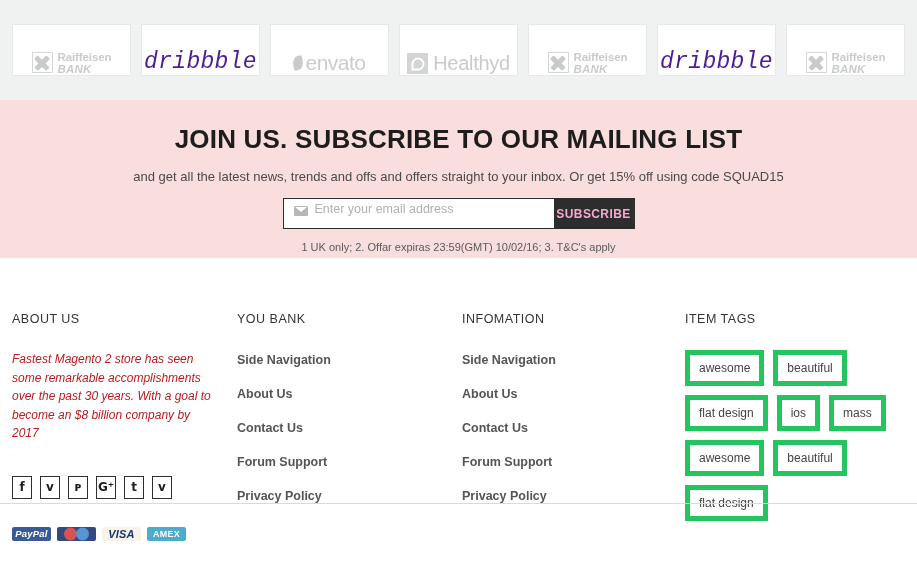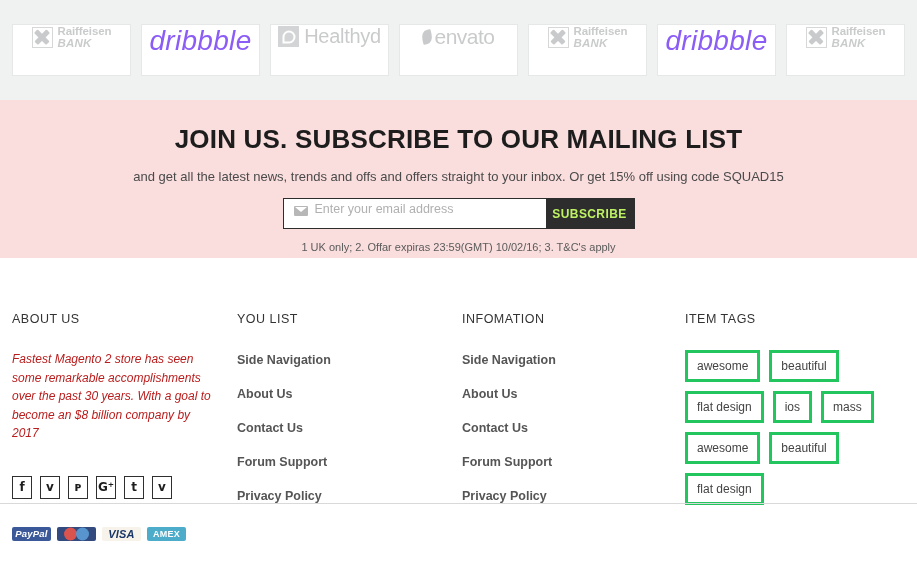--- a/index.html
+++ b/index.html
@@ -21,21 +21,21 @@
     align-items: center;
     padding: 0 12px;
     gap: 10px;
   }
   .brand-box {
     flex: 1 1 0;
     height: 52px;
     background: #ffffff;
     border: 1px solid #e6e7e7;
     display: flex;
-    align-items: flex-start;
+    align-items: flex-end;
     justify-content: center;
     overflow: hidden;
   }
   .brand-inner {
     display: flex;
     align-items: center;
     gap: 5px;
     opacity: .62;
   }
   .raiff-mark {
@@ -58,24 +58,24 @@
   .raiff-text { line-height: 1.05; text-align: left; }
   .raiff-text .r1 {
     font-size: 11.5px; font-weight: bold; color: #a9abac;
     letter-spacing: -.1px; display: block;
   }
   .raiff-text .r2 {
     font-size: 11.5px; font-weight: bold; font-style: italic; color: #a9abac;
     letter-spacing: .2px; display: block;
   }
   .dribbble-text {
-    font-family: Liberation Sans, sans-serif;
+    font-family: Liberation Mono, monospace;
     font-style: italic;
-    font-size: 28px;
-    color: #8b5cf6;
+    font-size: 23px;
+    color: #4c1d95;
     letter-spacing: .3px;
   }
   .envato-wrap { display: flex; align-items: center; gap: 2px; opacity:.62; }
   .envato-leaf {
     width: 10px; height: 14px;
     background: #a9abac;
     border-radius: 60% 10% 60% 10%;
     transform: rotate(-12deg);
   }
   .envato-text {
@@ -151,23 +151,23 @@
   .nl-input {
     border: none; outline: none;
     font-family: "Liberation Sans", sans-serif;
     font-size: 12.5px;
     color: #9a9a9a;
     width: 100%;
     background: transparent;
   }
   .nl-input::placeholder { color: #b0b0b0; }
   .nl-submit {
-    width: 88px;
+    width: 80px;
     background: #2d2d2d;
-    color: #bef264;
+    color: #f9a8d4;
     border: none;
     font-family: "Liberation Sans", sans-serif;
     font-size: 12px;
     font-weight: bold;
     letter-spacing: .4px;
     cursor: pointer;
     text-align: center;
   }
   .nl-fine {
     margin-top: 12px;
@@ -220,21 +220,21 @@
     justify-content: center;
     font-size: 12px;
     color: #1d1d1d;
     font-weight: bold;
     cursor: pointer;
     font-family: "DejaVu Sans", sans-serif;
   }
 
   .tag-rows { display: flex; flex-wrap: wrap; gap: 9px; width: 220px; }
   .tag {
-    border: 3px solid #22c55e;
+    border: 5px solid #22c55e;
     padding: 6px 9px;
     font-size: 12px;
     color: #444444;
     cursor: pointer;
     white-space: nowrap;
   }
 
   
   .bottom {
     position: absolute;
@@ -290,30 +290,30 @@
       <span class="raiff-text">
         <span class="r1">Raiffeisen</span>
         <span class="r2">BANK</span>
       </span>
     </div>
   </div>
   <div class="brand-box">
     <span class="dribbble-text">dribbble</span>
   </div>
   <div class="brand-box">
-    <div class="brand-inner">
-      <span class="healthyd-mark"></span>
-      <span class="healthyd-text">Healthyd</span>
-    </div>
-  </div>
-  <div class="brand-box">
     <span class="envato-wrap">
       <span class="envato-leaf"></span>
       <span class="envato-text">envato</span>
     </span>
+  </div>
+  <div class="brand-box">
+    <div class="brand-inner">
+      <span class="healthyd-mark"></span>
+      <span class="healthyd-text">Healthyd</span>
+    </div>
   </div>
   <div class="brand-box">
     <div class="brand-inner">
       <span class="raiff-mark"></span>
       <span class="raiff-text">
         <span class="r1">Raiffeisen</span>
         <span class="r2">BANK</span>
       </span>
     </div>
   </div>
@@ -353,21 +353,21 @@
       <span class="soc">f</span>
       <span class="soc">ᴠ</span>
       <span class="soc">ᴘ</span>
       <span class="soc">G⁺</span>
       <span class="soc">t</span>
       <span class="soc">v</span>
     </div>
   </div>
 
   <div class="col-you">
-    <div class="col-head">YOU LIST</div>
+    <div class="col-head">YOU BANK</div>
     <ul class="link-list">
       <li><a href="#">Side Navigation</a></li>
       <li><a href="#">About Us</a></li>
       <li><a href="#">Contact Us</a></li>
       <li><a href="#">Forum Support</a></li>
       <li><a href="#">Privacy Policy</a></li>
     </ul>
   </div>
 
   <div class="col-info">

